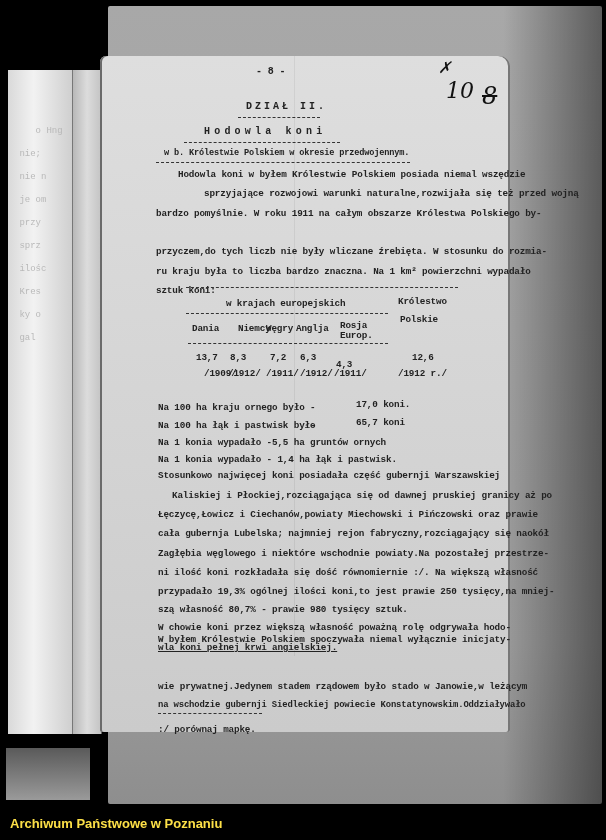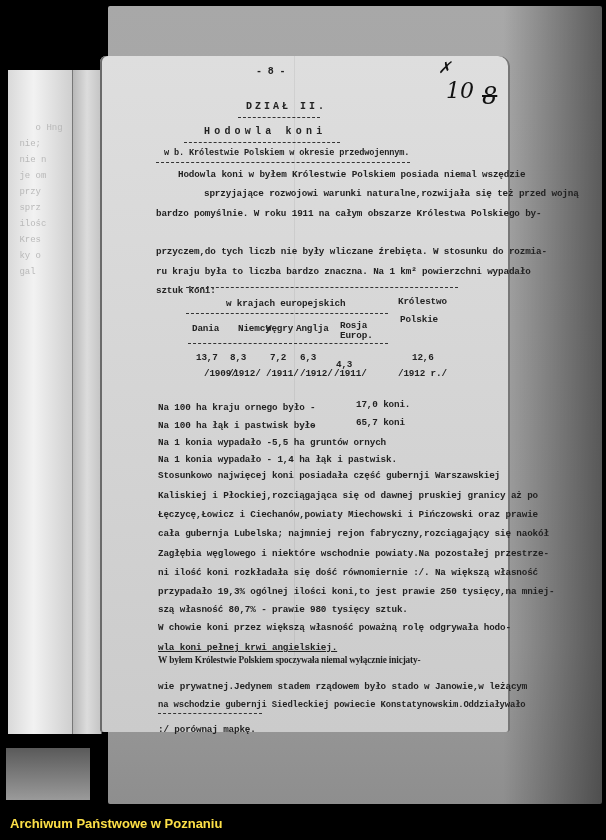--- a/index.html
+++ b/index.html
@@ -2,21 +2,21 @@
 <html><head>
 <meta charset="utf-8">
 <style>
   html, body { margin:0; padding:0; }
   body { width:606px; height:840px; background:#000; position:relative; overflow:hidden; font-family:"Liberation Mono", monospace; }
   .bg-sheet { position:absolute; left:108px; top:6px; width:494px; height:798px; background:#a9a9a9; border-radius:2px;
     background-image: linear-gradient(90deg, rgba(0,0,0,0.0) 80%, rgba(0,0,0,0.45) 100%), linear-gradient(180deg,#a8a8a8,#9c9c9c 80%, #8e8e8e); }
   .left-fold { position:absolute; left:8px; top:70px; width:64px; height:664px; background:linear-gradient(90deg,#d9d9d9,#f2f2f2 40%,#cfcfcf); }
   .left-fold2 { position:absolute; left:72px; top:70px; width:28px; height:664px; background:linear-gradient(90deg,#b8b8b8,#dcdcdc 50%,#c4c4c4); border-left:1px solid #777; border-right:1px solid #666;}
   .left-bottom { position:absolute; left:6px; top:748px; width:84px; height:52px; background:linear-gradient(#5a5a5a,#9a9a9a); }
-  .ghost { position:absolute; left:14px; top:120px; font-size:9px; color:#b9b9b9; line-height:16px; white-space:pre; font-family:"Liberation Mono", monospace; }
+  .ghost { position:absolute; left:14px; top:120px; font-size:9px; color:#b9b9b9; line-height:23px; white-space:pre; font-family:"Liberation Mono", monospace; }
   .page { position:absolute; left:100px; top:56px; width:410px; height:676px; background:linear-gradient(180deg,#dedede,#d3d3d3 60%,#cbcbcb);
     border-radius:6px 10px 2px 2px; box-shadow: 2px 0 0 #6a6a6a inset, -2px 0 0 #777 inset; }
   .t { position:absolute; font-family:"Liberation Mono", monospace; color:#222; font-weight:bold; font-size:9.3px; white-space:nowrap; letter-spacing:-0.15px; }
   .rule { position:absolute; border-top:1.3px dashed #333; height:0; }
   .hand { position:absolute; font-family:"DejaVu Serif", serif; font-style:italic; color:#111; }
   .footer { position:absolute; left:10px; top:816px; font-family:"Liberation Sans", sans-serif; font-weight:bold; font-size:13px; color:#fde047; }
   .grainv { position:absolute; left:294px; top:70px; width:1px; height:600px; background:rgba(0,0,0,0.06); }
 </style>
 </head>
 <body>
@@ -93,32 +93,32 @@
   <div class="t" style="left:58px;top:346px;">Na 100 ha kraju ornego było</div>
   <div class="t" style="left:210px;top:346px;">-</div>
   <div class="t" style="left:256px;top:343px;">17,0 koni.</div>
   <div class="t" style="left:58px;top:364px;">Na 100 ha łąk i pastwisk było</div>
   <div class="t" style="left:210px;top:364px;">-</div>
   <div class="t" style="left:256px;top:361px;">65,7 koni</div>
   <div class="t" style="left:58px;top:381px;">Na 1 konia wypadało  -5,5 ha gruntów ornych</div>
   <div class="t" style="left:58px;top:398px;">Na 1 konia wypadało - 1,4 ha łąk i pastwisk.</div>
 
   <div class="t" style="left:58px;top:414px;">     Stosunkowo najwięcej koni posiadała część gubernji Warszawskiej</div>
-  <div class="t" style="left:58px;top:434px;">Kaliskiej i Płockiej,rozciągająca się od dawnej pruskiej granicy aż po</div>
+  <div class="t" style="left:72px;top:434px;">Kaliskiej i Płockiej,rozciągająca się od dawnej pruskiej granicy aż po</div>
   <div class="t" style="left:58px;top:453px;">Łęczycę,Łowicz i Ciechanów,powiaty Miechowski i Pińczowski oraz prawie</div>
   <div class="t" style="left:58px;top:472px;">cała gubernja Lubelska; najmniej rejon fabryczny,rozciągający się naokół</div>
   <div class="t" style="left:58px;top:492px;">Zagłębia węglowego i niektóre wschodnie powiaty.Na pozostałej przestrze-</div>
   <div class="t" style="left:58px;top:511px;">ni ilość koni rozkładała się dość równomiernie :/. Na większą własność</div>
   <div class="t" style="left:58px;top:530px;">przypadało 19,3% ogólnej ilości koni,to jest prawie 250 tysięcy,na mniej-</div>
   <div class="t" style="left:58px;top:548px;">szą własność 80,7% - prawie 980 tysięcy sztuk.</div>
 
   <div class="t" style="left:58px;top:566px;">     W chowie koni przez większą własność poważną rolę odgrywała hodo-</div>
   <div class="t" style="left:58px;top:586px;text-decoration:underline;">wla koni pełnej krwi angielskiej.</div>
 
-  <div class="t" style="left:58px;top:599px;font-family:Liberation Serif, serif;">     W byłem Królestwie Polskiem spoczywała niemal wyłącznie inicjaty-</div>
+  <div class="t" style="left:58px;top:578px;">     W byłem Królestwie Polskiem spoczywała niemal wyłącznie inicjaty-</div>
   <div class="t" style="left:58px;top:625px;">wie prywatnej.Jedynem stadem rządowem było stado w Janowie,w leżącym</div>
   <div class="t" style="left:58px;top:644px;font-size:8.9px;">na wschodzie gubernji Siedleckiej powiecie Konstatynowskim.Oddziaływało</div>
   <div class="rule" style="left:58px;top:657px;width:104px;"></div>
 
   <div class="t" style="left:58px;top:668px;">:/ porównaj mapkę.</div>
 </div>
 
 <div class="footer">Archiwum Państwowe w Poznaniu</div>
 
 </body></html>

